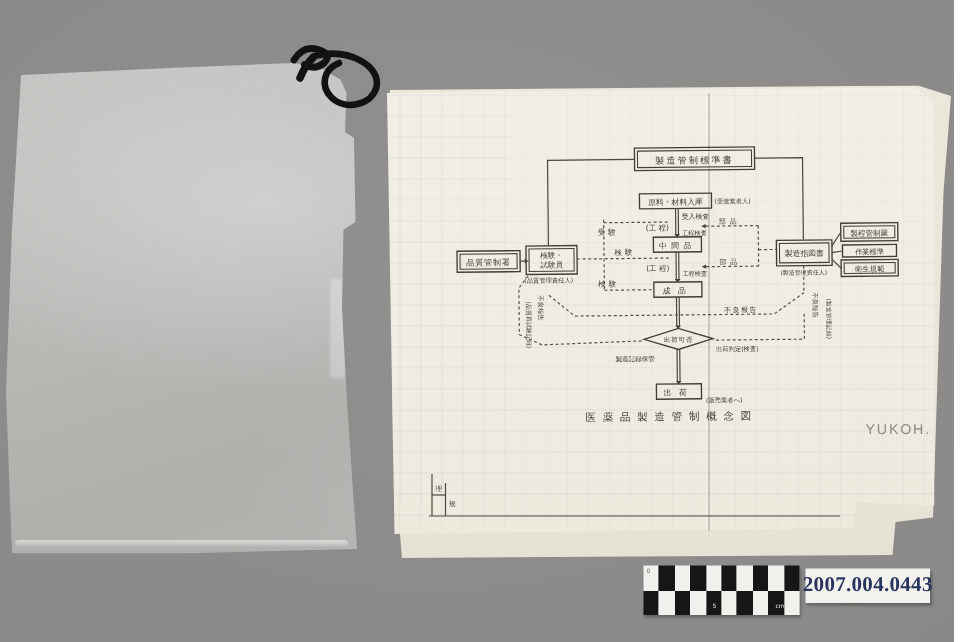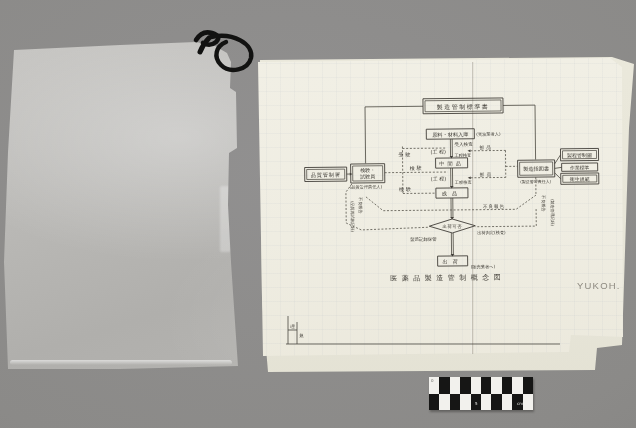--- a/index.html
+++ b/index.html
@@ -251,14 +251,17 @@
       <div class="w"></div>
       <div class="b"></div>
       <div class="w"></div>
       <div class="b"></div>
       <div class="w"></div>
     </div>
   <span class="mark" id="mark0">0</span>
   <span class="mark" id="mark1">5</span>
   <span class="mark" id="mark2">cm</span>
 
+  <div id="catalog-label">
+    <span>2007.004.0443</span>
+  </div>
 
 </div>
 
 </body></html>

